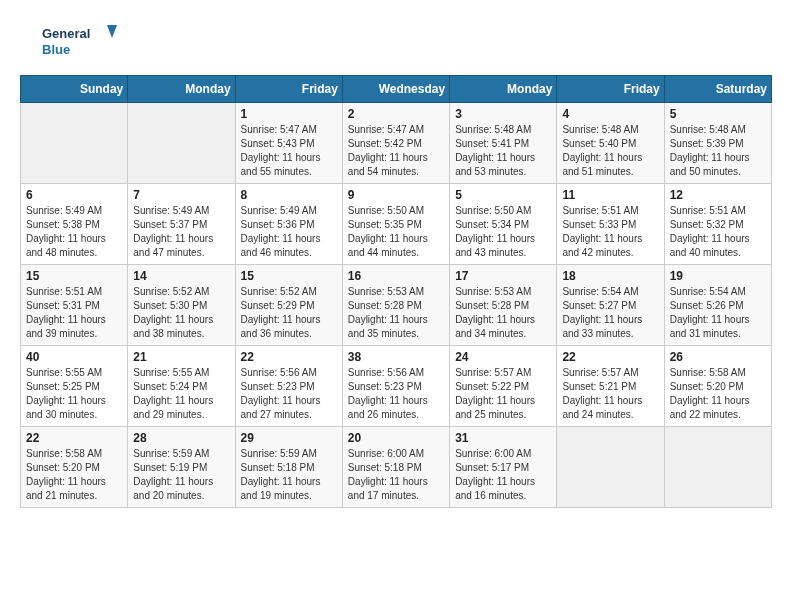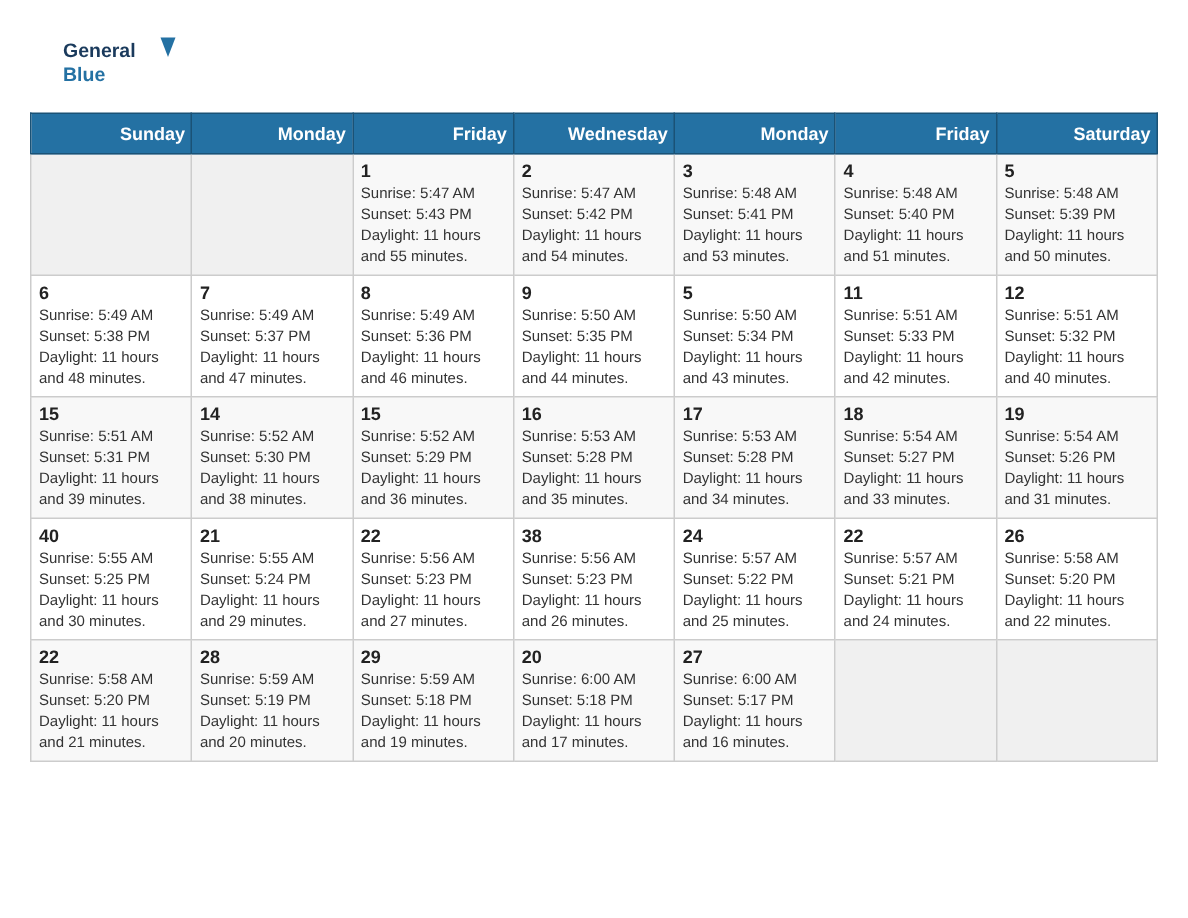--- a/index.html
+++ b/index.html
@@ -292,21 +292,21 @@
 Sunset: 5:18 PM
 Daylight: 11 hours and 19 minutes.</div>
         </td>
         <td>
           <div class="day-number">20</div>
           <div class="day-info" style="white-space: pre-line;">Sunrise: 6:00 AM
 Sunset: 5:18 PM
 Daylight: 11 hours and 17 minutes.</div>
         </td>
         <td>
-          <div class="day-number">27</div>
+          <div class="day-number">31</div>
           <div class="day-info" style="white-space: pre-line;">Sunrise: 6:00 AM
 Sunset: 5:17 PM
 Daylight: 11 hours and 16 minutes.</div>
         </td>
         <td class="empty-cell"></td>
         <td class="empty-cell"></td>
       </tr>
     </tbody>
 </table>
 

